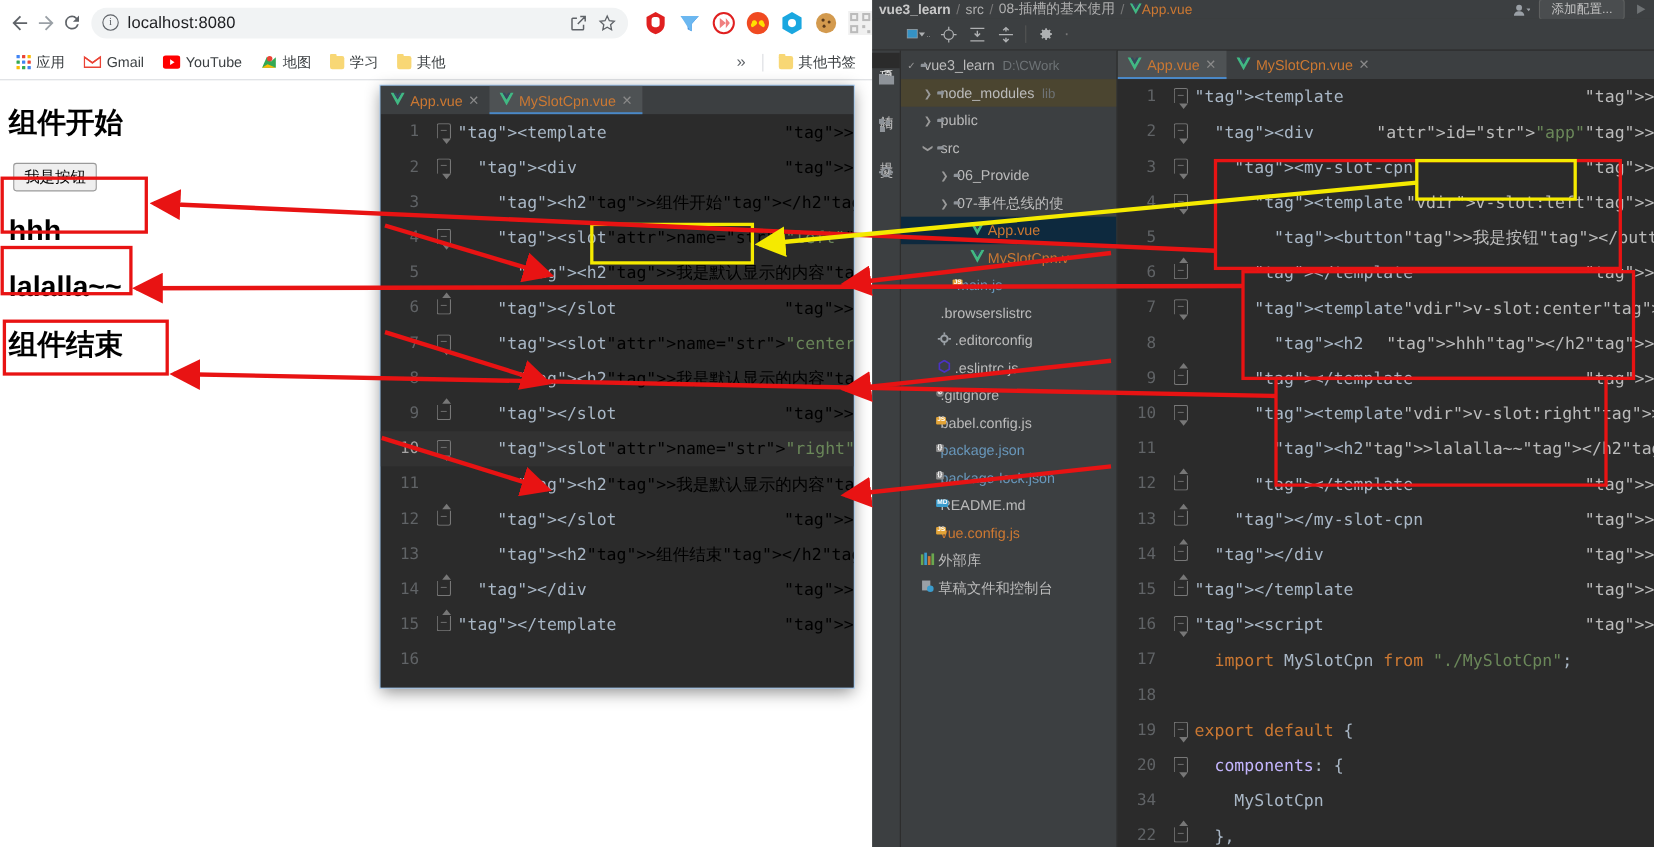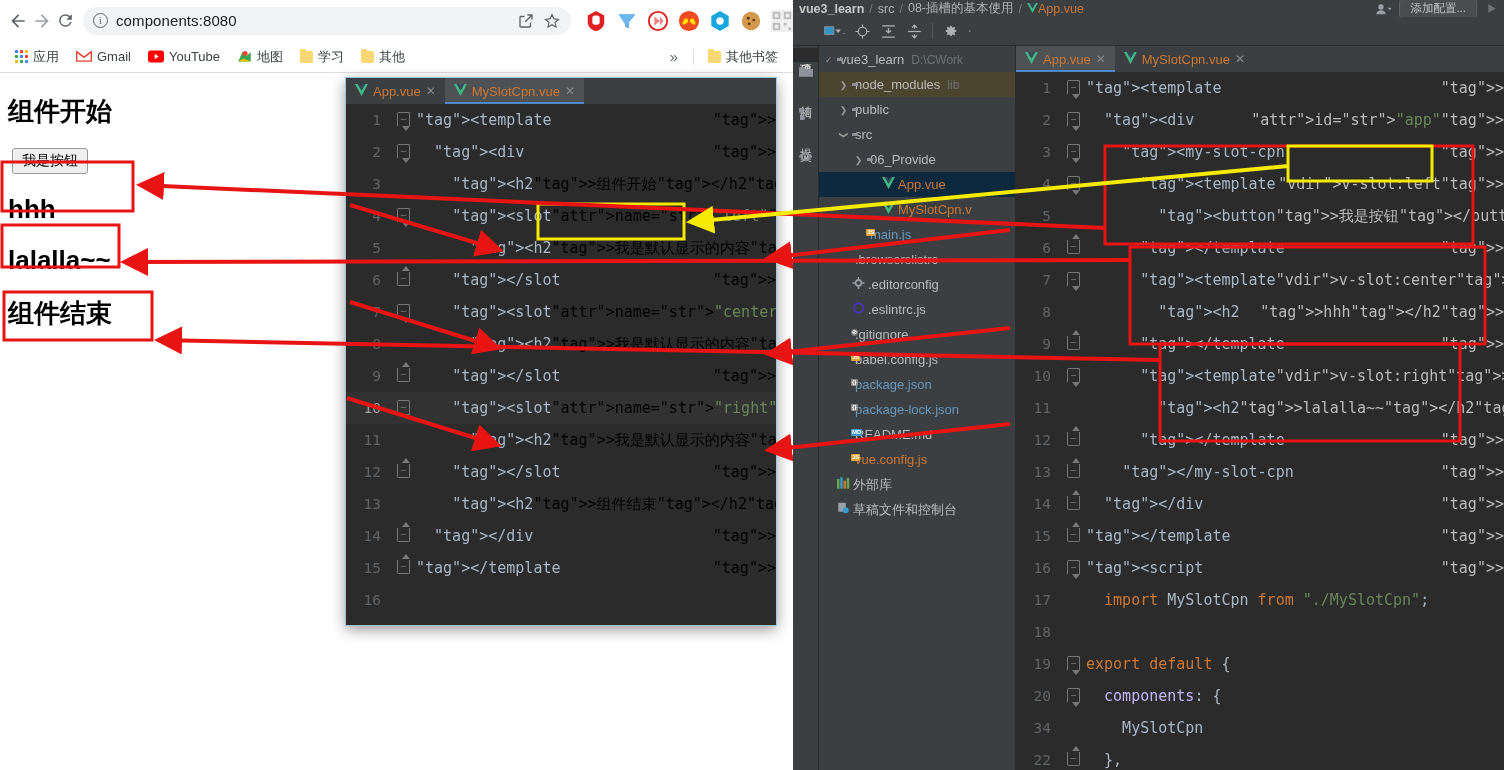--- a/index.html
+++ b/index.html
@@ -199,21 +199,21 @@
         </svg>
     </div>
     <div class="nav-btn">
       <svg width="19" height="19" viewBox="0 0 24 24">
           <path d="M17.65 6.35A7.95 7.95 0 0 0 12 4a8 8 0 1 0 7.73 10h-2.08A6 6 0 1 1 12 6c1.66 0 3.14.69 4.22 1.78L13 11h7V4z" fill="#5f6368"></path>
         </svg>
     </div>
 
     <div class="omnibox">
       <span class="info-i">i</span>
-      <span class="url-text">components:8080</span>
+      <span class="url-text">localhost:8080</span>
       <span class="ob-icon">
         <svg width="18" height="18" viewBox="0 0 24 24" fill="none" stroke="#5f6368" stroke-width="1.8">
             <path d="M14 4h6v6M20 4l-9 9M18 14v5a1 1 0 0 1-1 1H5a1 1 0 0 1-1-1V7a1 1 0 0 1 1-1h5"></path>
           </svg>
       </span>
       <span class="ob-icon">
         <svg width="18" height="18" viewBox="0 0 24 24" fill="none" stroke="#5f6368" stroke-width="1.6">
             <path d="M12 3.5l2.6 5.6 6 .7-4.5 4.2 1.2 6-5.3-3-5.3 3 1.2-6L3.4 9.8l6-.7z"></path>
           </svg>
       </span>
@@ -451,20 +451,25 @@
         </div>
         <div class="tree-row" style="padding-left:19px">
           <span class="arrow tri-d"></span>
           <span><span class="fold-ic"></span></span>
           <span class="tree-label ">src</span>
         </div>
         <div class="tree-row" style="padding-left:34px">
           <span class="arrow tri-r"></span>
           <span><span class="fold-ic"></span></span>
           <span class="tree-label ">06_Provide</span>
+        </div>
+        <div class="tree-row" style="padding-left:34px">
+          <span class="arrow tri-r"></span>
+          <span><span class="fold-ic"></span></span>
+          <span class="tree-label ">07-事件总线的使</span>
         </div>
         <div class="tree-row sel" style="padding-left:49px">
           <span class="arrow"></span>
           <span><svg class="vue-ic" viewBox="0 0 24 22">
               <path d="M0 0h5l7 12L19 0h5L12 22z" fill="#41b883"></path>
               <path d="M5 0h4l3 5 3-5h4L12 12z" fill="#35495e"></path>
             </svg></span>
           <span class="tree-label orangetxt">App.vue</span>
         </div>
         <div class="tree-row" style="padding-left:49px">

